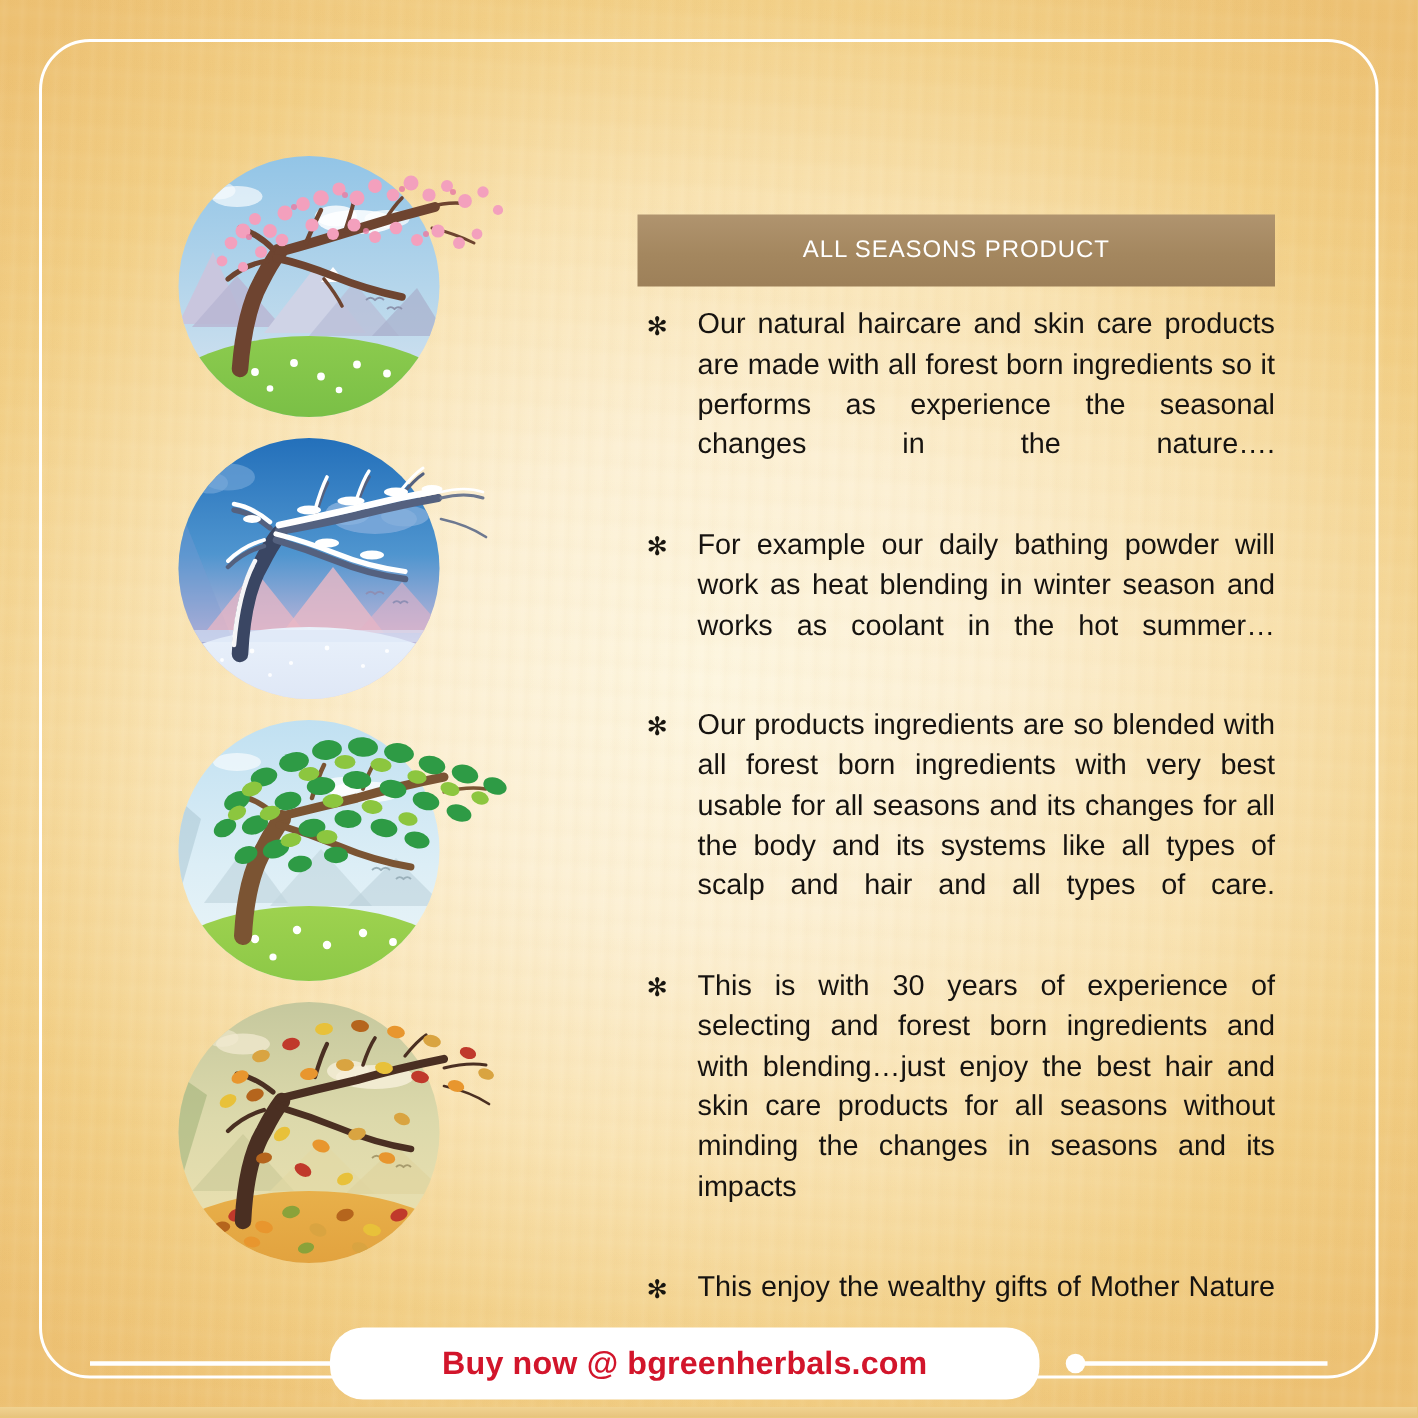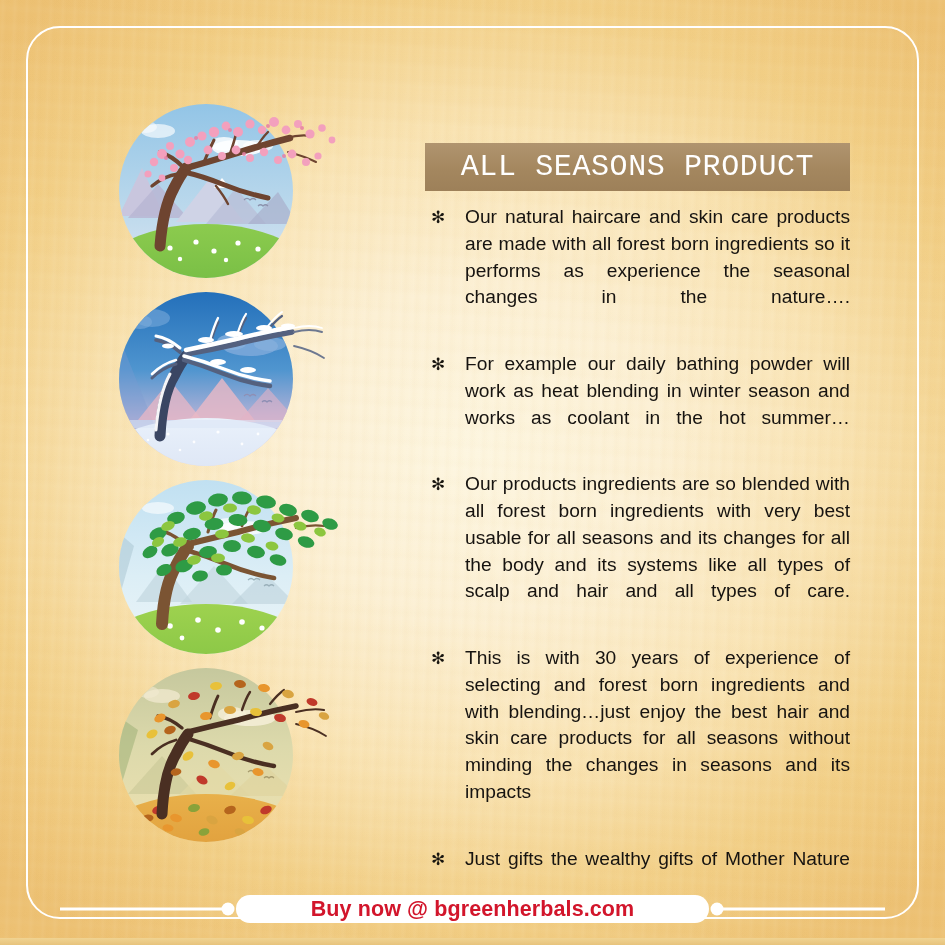--- a/index.html
+++ b/index.html
@@ -88,24 +88,24 @@
   }
   .panel-header {
     background: linear-gradient(180deg, #b0946f 0%, #a4875f 55%, #9d8059 100%);
     height: 48px;
     display: flex;
     align-items: center;
     justify-content: center;
   }
   .panel-header-title {
     color: #ffffff;
-    font-size: 30px;
+    font-size: 16px;
     letter-spacing: 0.6px;
     font-weight: 400;
-    font-family: Liberation Mono, monospace;
+    font-family: Liberation Sans, sans-serif;
   }
 
   .bullet-list {
     margin: 0;
     padding: 0;
     list-style: none;
     margin-top: 13px;
   }
   .bullet-item {
     position: relative;
@@ -161,25 +161,25 @@
     height: 13px;
     border-radius: 50%;
     background: #ffffff;
     transform: translate(-50%, -50%);
   }
   .footer-dot.left  { left: 228px; }
   .footer-dot.right { left: 717px; }
 
   .cta-pill {
     position: absolute;
-    left: 236px;
+    left: 220px;
     top: 50%;
     transform: translateY(-50%);
     width: 473px;
-    height: 28px;
+    height: 48px;
     background: #ffffff;
     border-radius: 22px;
     display: flex;
     align-items: center;
     justify-content: center;
   }
   .cta-text {
     color: #d2152b;
     font-size: 21.5px;
     font-weight: bold;
@@ -589,21 +589,21 @@
       <li class="bullet-item">
         <span class="bullet-glyph">✻</span>
         <span class="bullet-text">Our products ingredients are so blended with all forest born ingredients with very best usable for all seasons and its changes for all the body and its systems like all types of scalp and hair and all types of care.</span>
       </li>
       <li class="bullet-item">
         <span class="bullet-glyph">✻</span>
         <span class="bullet-text">This is with 30 years of experience of selecting and forest born ingredients and with blending…just enjoy the best hair and skin care products for all seasons without minding the changes in seasons and its impacts</span>
       </li>
       <li class="bullet-item">
         <span class="bullet-glyph">✻</span>
-        <span class="bullet-text">Just gifts the wealthy gifts of Mother Nature</span>
+        <span class="bullet-text">This enjoy the wealthy gifts of Mother Nature</span>
       </li>
     </ul>
   </div>
 
   <div class="footer-strip">
     <div class="footer-line left"></div>
     <div class="footer-dot left"></div>
     <div class="footer-line right"></div>
     <div class="footer-dot right"></div>
     <div class="cta-pill">

